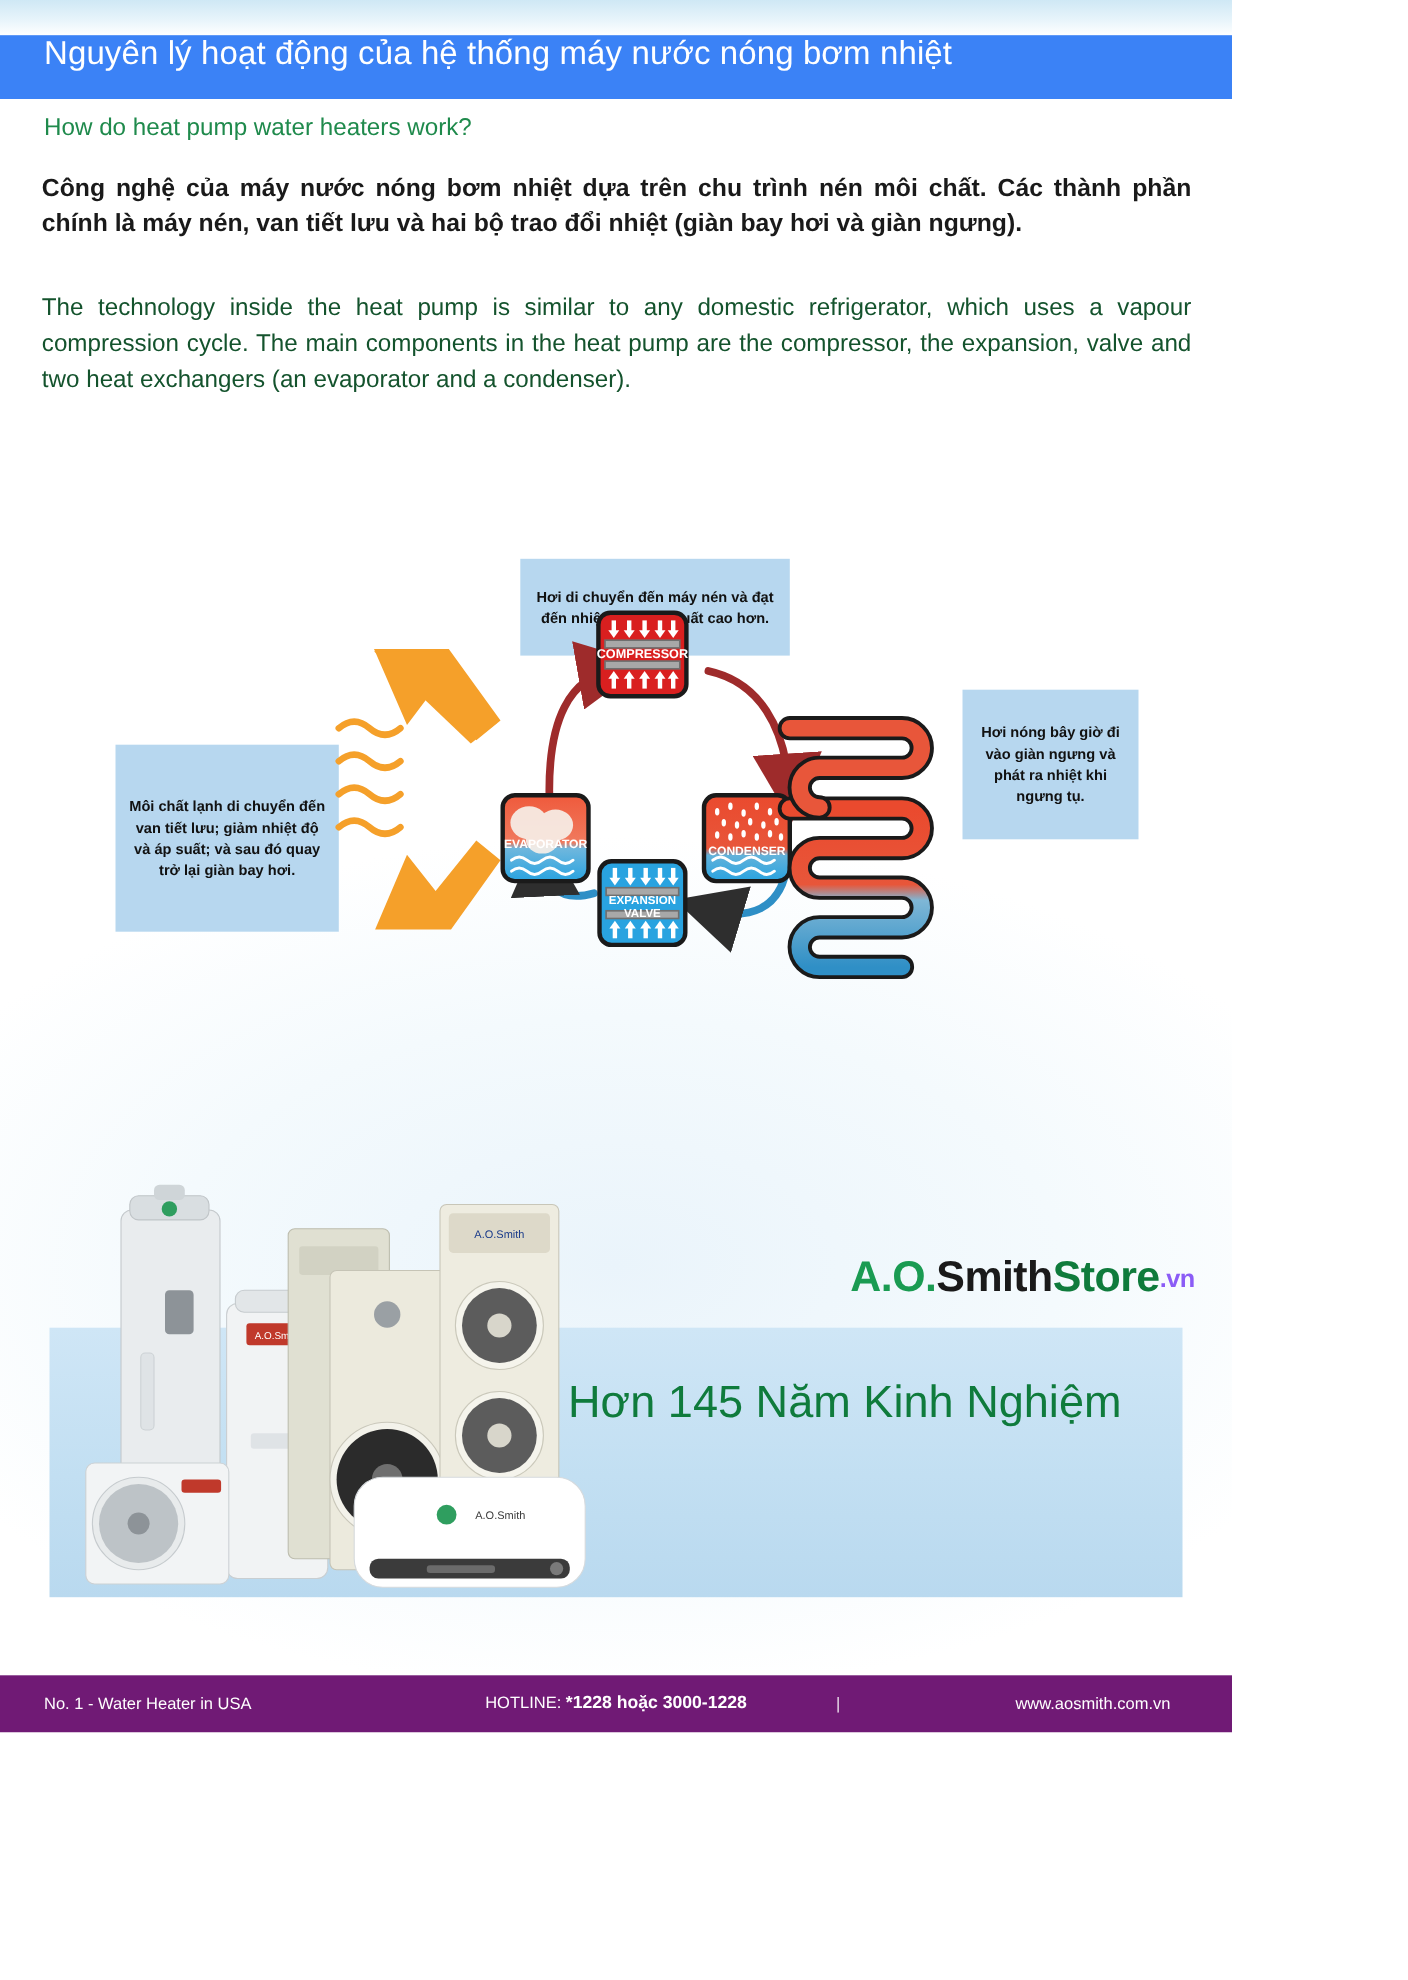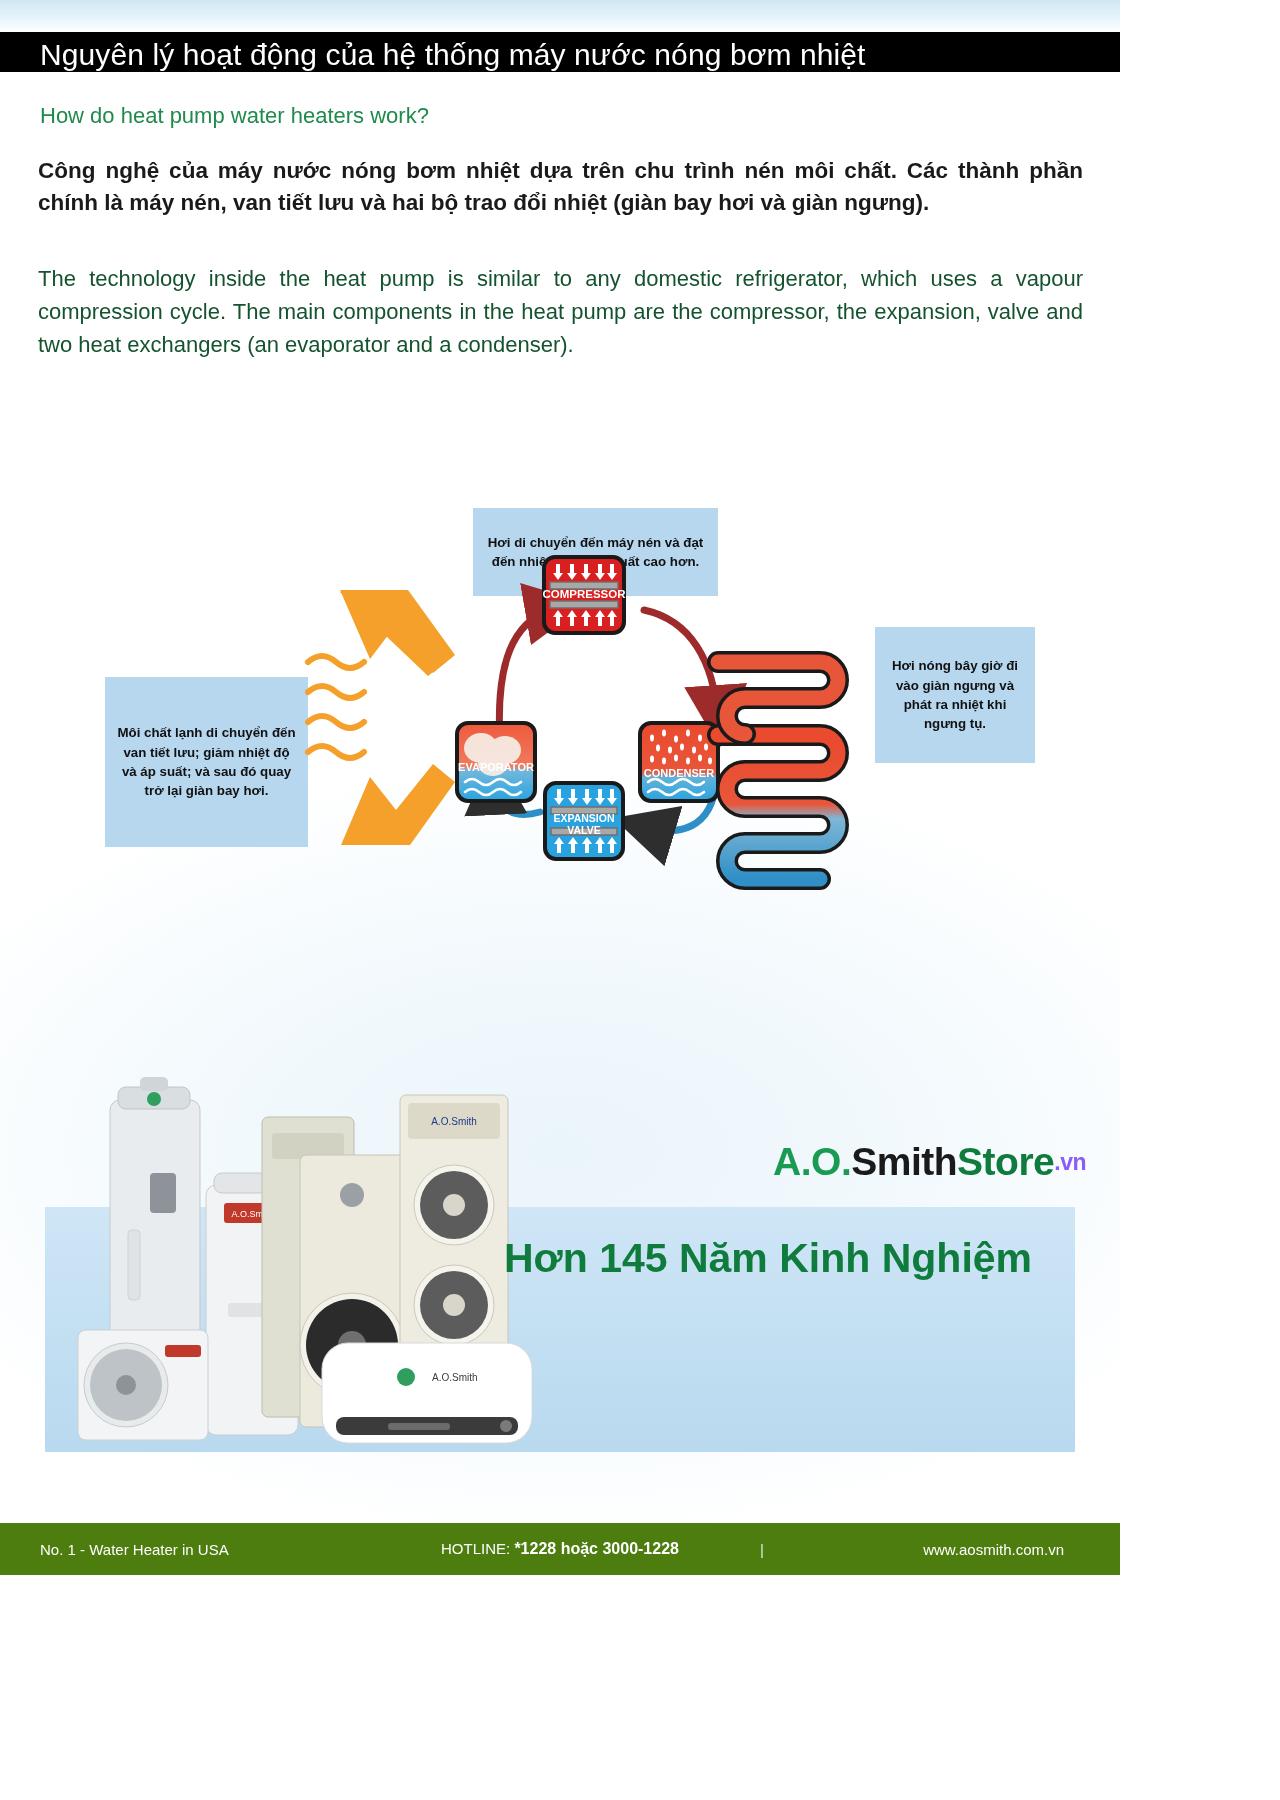--- a/index.html
+++ b/index.html
@@ -13,23 +13,23 @@
   .page {
     position: absolute; inset: 0;
     background:
       radial-gradient(ellipse 900px 500px at 50% 1150px, #eaf4fb 0%, #f4fafd 45%, #ffffff 78%),
       linear-gradient(180deg, #dff0fa 0%, #f3fbfe 120px, #ffffff 330px, #ffffff 900px, #f2fafd 1180px, #ffffff 1430px);
   }
   
   .topstrip { position:absolute; left:0; top:0; width:100%; height:32px;
     background:linear-gradient(180deg,#cfe8f5 0%, #e9f5fb 60%, #ffffff 100%); }
   .title-bar {
-    position: absolute; left: 0; top: 32px; width: 100%; height: 40px;
-    background: #000000;
-    display: flex; align-items: flex-end;
+    position: absolute; left: 0; top: 32px; width: 100%; height: 58px;
+    background: #3b82f6;
+    display: flex; align-items: flex-start;
   }
   .title-bar h1 {
     color: #fff; font-size: 30px; font-weight: normal; letter-spacing: .1px;
     padding-left: 40px;
   }
   .subtitle {
     position: absolute; left: 40px; top: 103px;
     color: #1f8a4c; font-size: 22px;
   }
   .para-vi {
@@ -58,33 +58,33 @@
   .svgwrap { position: absolute; left: 0; top: 0; width: 1120px; height: 620px; }
 
   
   .photoband { position: absolute; left: 0; top: 1055px; width: 1120px; height: 420px; }
   .promo {
     position: absolute; left: 45px; top: 1207px; width: 1030px; height: 245px;
     background: linear-gradient(180deg,#cfe6f6 0%, #c2dff2 55%, #b9d9ef 100%);
   }
   .promo-text { position: absolute; right: 52px; top: 1235px; text-align: center; width: 600px; }
   .promo-line1 { color: #2c9d6a; font-size: 37px; letter-spacing: .5px; }
-  .promo-line2 { color: #0f7b3c; font-size: 41px; font-weight: bold; margin-top: 0; }
+  .promo-line2 { color: #0f7b3c; font-size: 41px; font-weight: normal; margin-top: 16px; }
 
   .logo { position: absolute; right: 34px; top: 1140px; display: flex; align-items: center;
           font-size: 39px; font-weight: bold; letter-spacing: -.5px; }
   .logo .ao { color: #1a9b52; }
   .logo .smith { color: #1a1a1a; }
   .logo .store { color: #0f7b3c; }
   .logo .vn { color: #8b5cf6; font-size: 23px; }
 
   
   .footer {
     position: absolute; left: 0; bottom: 0; width: 100%; height: 52px;
-    background: #4d7c0f; color: #fff;
+    background: #701a75; color: #fff;
     display: flex; align-items: center; font-size: 15px;
   }
   .f-left { padding-left: 40px; }
   .f-mid { position: absolute; left: 50%; transform: translateX(-50%); white-space: nowrap; }
   .f-mid b { font-size: 16px; }
   .f-sep { position: absolute; left: 760px; opacity: .85; }
   .f-right { position: absolute; right: 56px; }
 </style>
 </head>
 <body>

